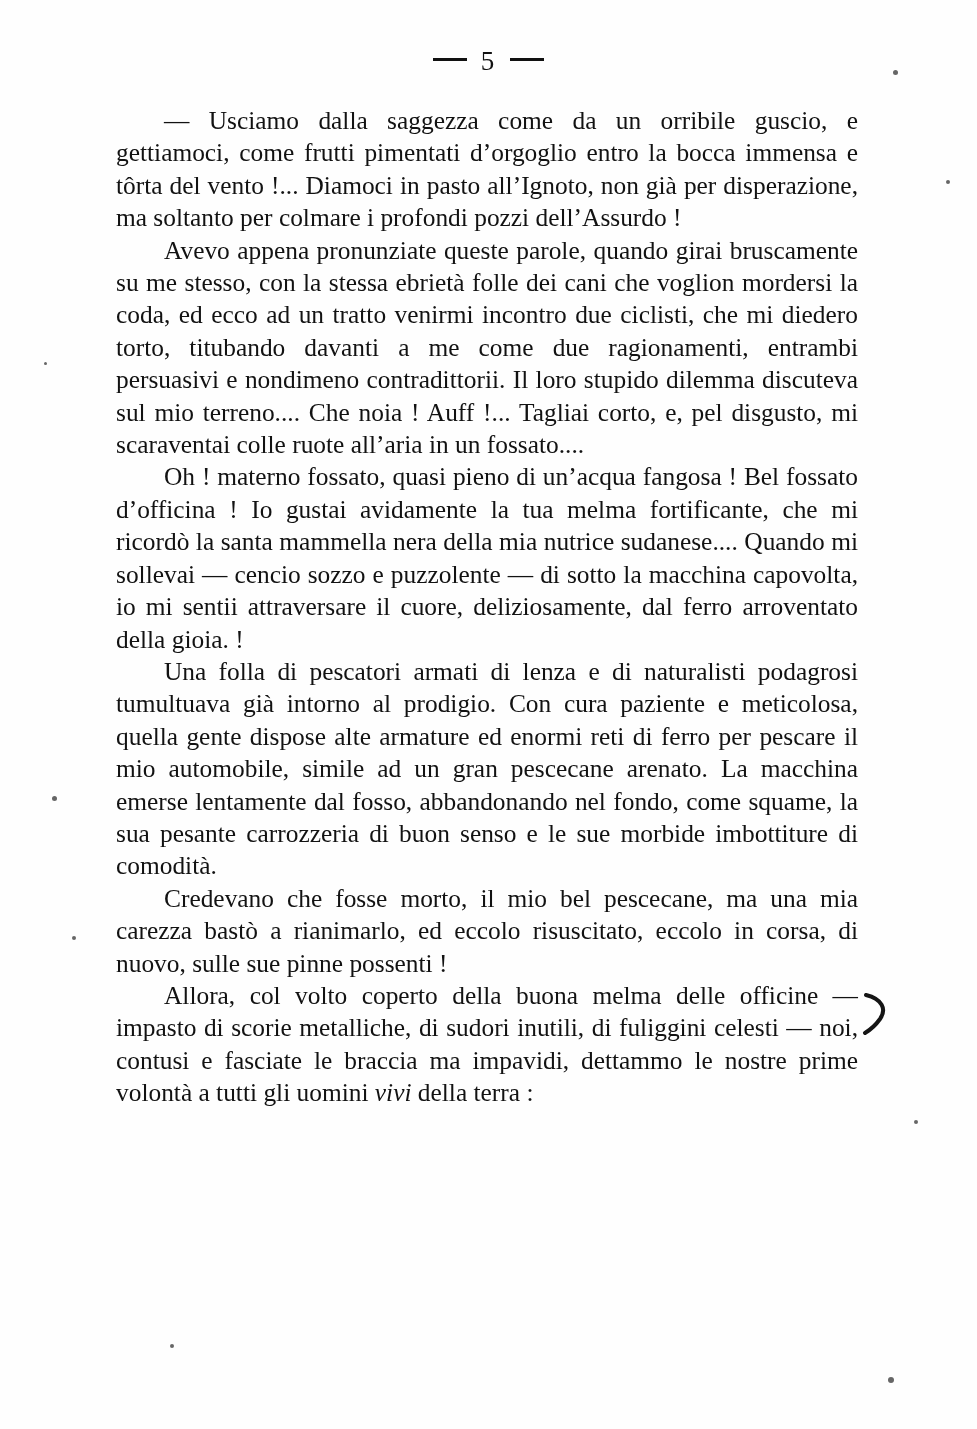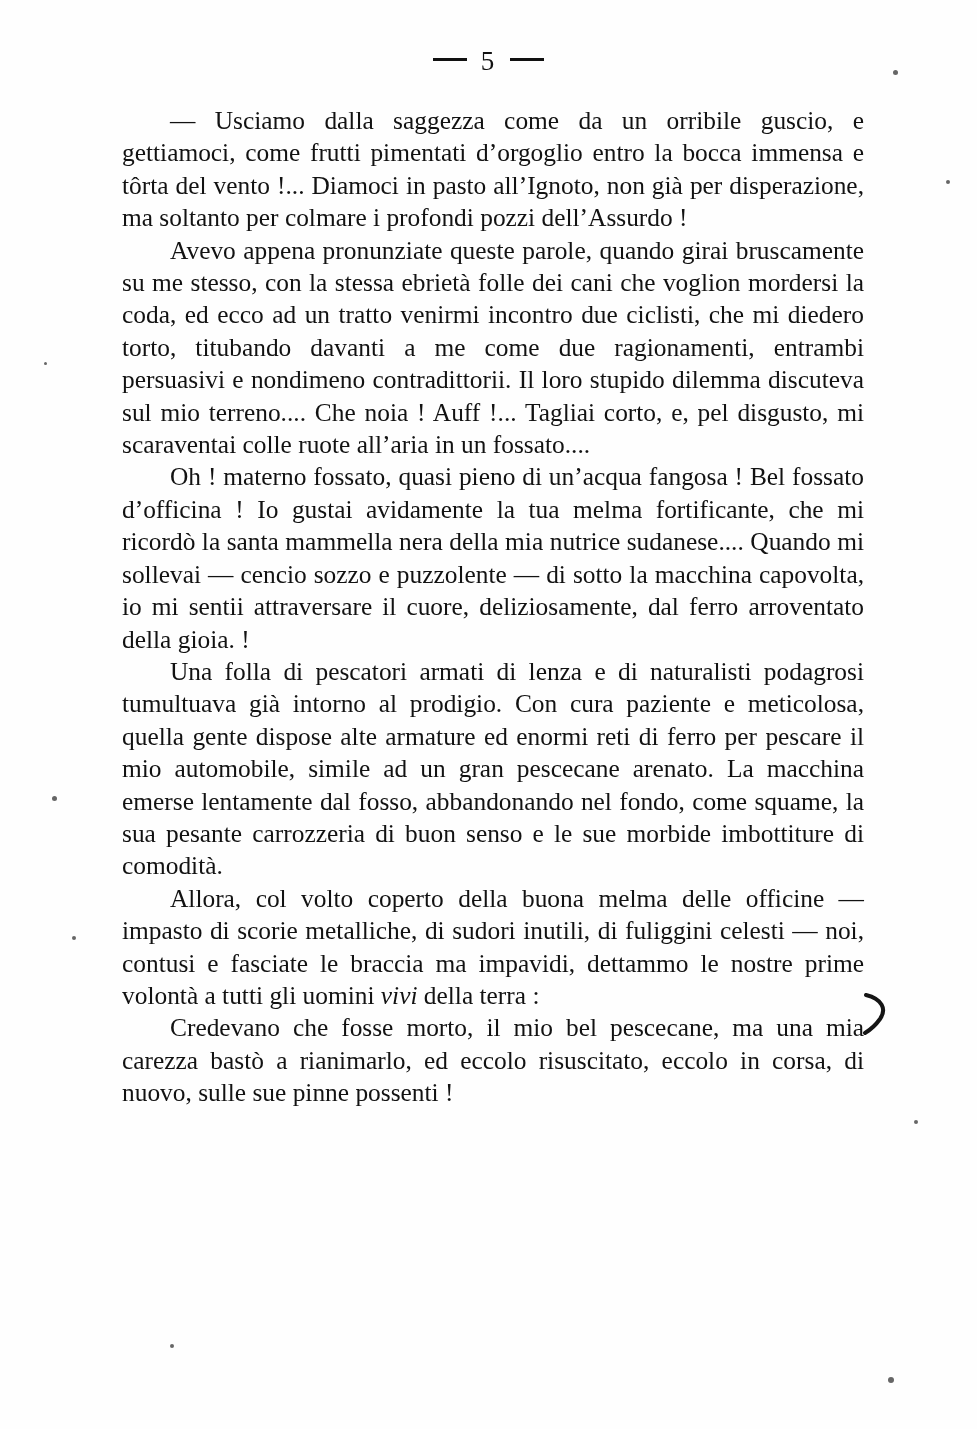--- a/index.html
+++ b/index.html
@@ -41,21 +41,21 @@
     width: 34px;
     height: 3px;
     background: #111;
     vertical-align: middle;
     position: relative;
     top: -4px;
   }
   .body-text {
     position: absolute;
     top: 104px;
-    left: 122px;
+    left: 116px;
     width: 742px;
     font-size: 25.4px;
     line-height: 32.4px;
     text-align: justify;
     text-justify: inter-word;
     font-family: "Liberation Serif", serif;
     color: #121212;
   }
   .body-text p {
     margin: 0;
@@ -88,22 +88,22 @@
 
   <div class="page-header">
     <span class="dash"></span><span class="num">5</span><span class="dash"></span>
   </div>
 
   <div class="body-text">
     <p>— Usciamo dalla saggezza come da un orribile guscio, e gettiamoci, come frutti pimentati d’orgoglio entro la bocca immensa e tôrta del vento !... Diamoci in pasto all’Ignoto, non già per disperazione, ma soltanto per colmare i profondi pozzi dell’Assurdo !</p>
     <p>Avevo appena pronunziate queste parole, quando girai bruscamente su me stesso, con la stessa ebrietà folle dei cani che voglion mordersi la coda, ed ecco ad un tratto venirmi incontro due ciclisti, che mi diedero torto, titubando davanti a me come due ragionamenti, entrambi persuasivi e nondimeno contradittorii. Il loro stupido dilemma discuteva sul mio terreno.... Che noia ! Auff !... Tagliai corto, e, pel disgusto, mi scaraventai colle ruote all’aria in un fossato....</p>
     <p>Oh ! materno fossato, quasi pieno di un’acqua fangosa ! Bel fossato d’officina ! Io gustai avidamente la tua melma fortificante, che mi ricordò la santa mammella nera della mia nutrice sudanese.... Quando mi sollevai — cencio sozzo e puzzolente — di sotto la macchina capovolta, io mi sentii attraversare il cuore, deliziosamente, dal ferro arroventato della gioia. !</p>
     <p>Una folla di pescatori armati di lenza e di naturalisti podagrosi tumultuava già intorno al prodigio. Con cura paziente e meticolosa, quella gente dispose alte armature ed enormi reti di ferro per pescare il mio automobile, simile ad un gran pescecane arenato. La macchina emerse lentamente dal fosso, abbandonando nel fondo, come squame, la sua pesante carrozzeria di buon senso e le sue morbide imbottiture di comodità.</p>
+    <p>Credevano che fosse morto, il mio bel pescecane, ma una mia carezza bastò a rianimarlo, ed eccolo risuscitato, eccolo in corsa, di nuovo, sulle sue pinne possenti !</p>
     <p><span>Allora, col volto coperto della buona melma delle officine — impasto di scorie metalliche, di sudori inutili, di fuliggini celesti — noi, contusi e fasciate le braccia ma impavidi, dettammo le nostre prime volontà a tutti gli uomini </span><em>vivi</em><span> della terra :</span></p>
-    <p>Credevano che fosse morto, il mio bel pescecane, ma una mia carezza bastò a rianimarlo, ed eccolo risuscitato, eccolo in corsa, di nuovo, sulle sue pinne possenti !</p>
   </div>
 
   <div class="mark-paren">
     <svg width="30" height="42" viewBox="0 0 30 42" xmlns="http://www.w3.org/2000/svg">
       <path d="M4 2 C 20 6, 25 16, 18 26 C 13 33, 8 37, 3 40" stroke="#151515" stroke-width="4" fill="none" stroke-linecap="round"></path>
     </svg>
   </div>
 
   <div class="speck" style="left:893px; top:70px; width:5px; height:5px;"></div>
   <div class="speck" style="left:946px; top:180px; width:4px; height:4px;"></div>

